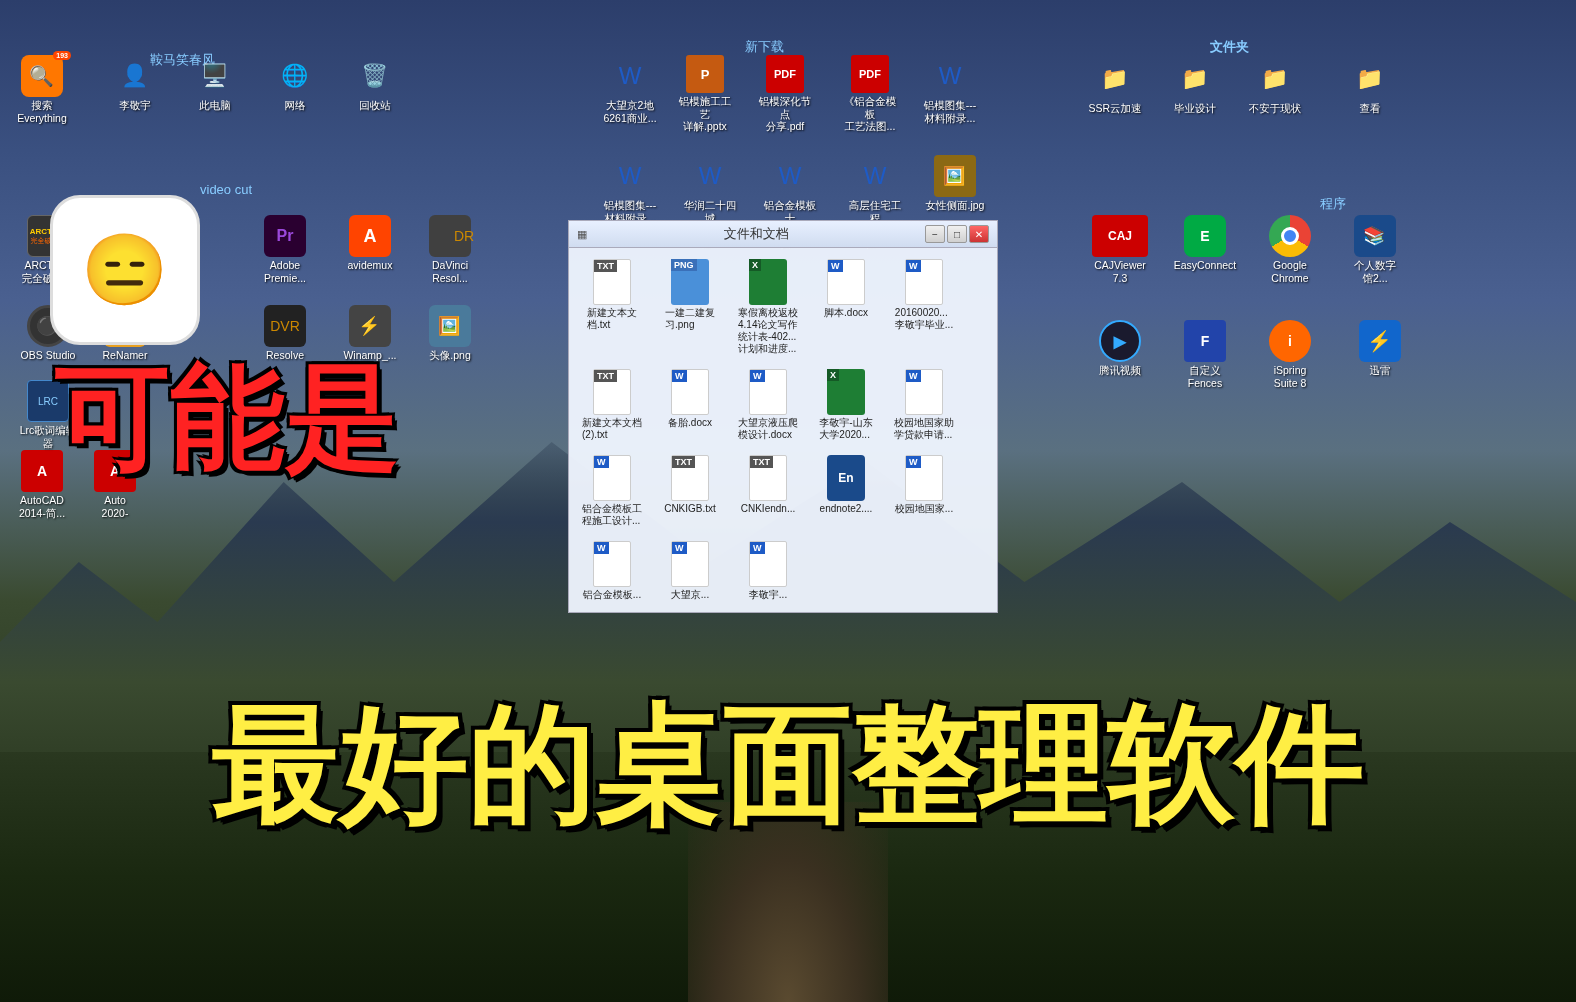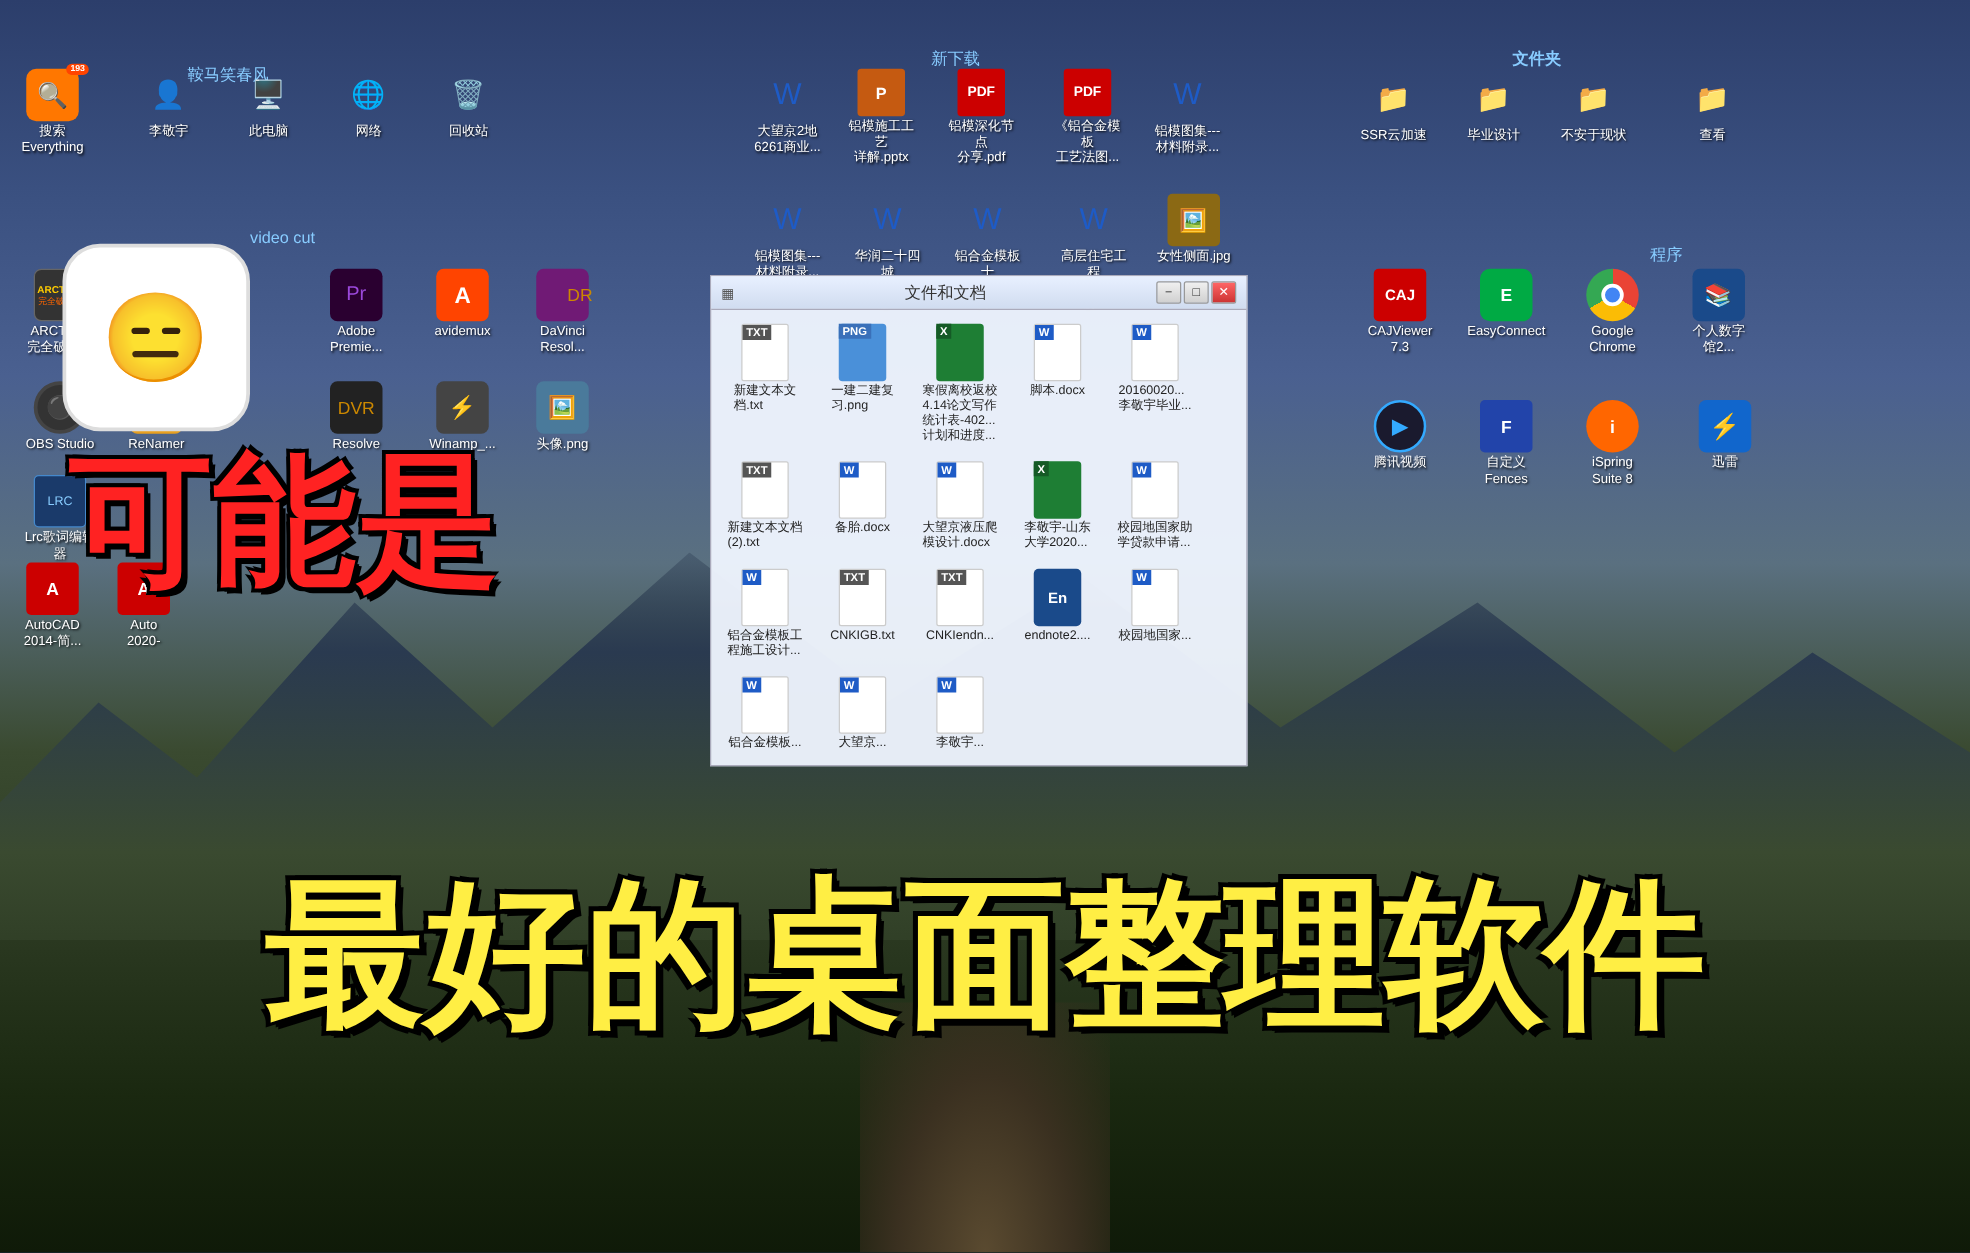--- a/index.html
+++ b/index.html
@@ -256,34 +256,34 @@
 
   <div class="desk-icon" style="top:305px; left:95px;">
     <div class="di-img" style="background:#e8a020; border-radius:6px;">
       <span style="font-size:22px; color:white; font-weight:bold;">R</span>
     </div>
     <div class="di-label">ReNamer</div>
   </div>
 
   <div class="desk-icon" style="top:215px; left:255px;">
     <div class="di-img" style="background:#2a0030; border-radius:6px;">
-      <span style="font-size:16px; color:#9b48db; font-weight:normal;">Pr</span>
+      <span style="font-size:16px; color:#9b48db; font-weight:bold;">Pr</span>
     </div>
     <div class="di-label">Adobe<br>Premie...</div>
   </div>
 
   <div class="desk-icon" style="top:215px; left:340px;">
     <div class="di-img" style="background:#ff4400; border-radius:6px;">
       <span style="font-size:18px; color:white; font-weight:bold;">A</span>
     </div>
     <div class="di-label">avidemux</div>
   </div>
 
   <div class="desk-icon" style="top:215px; left:420px;">
-    <div class="di-img" style="background:#701a75; border-radius:6px;padding-left:28px;">
+    <div class="di-img" style="background:#404040; border-radius:6px;padding-left:28px;">
       <span style="font-size:14px; color:#cc8800;">DR</span>
     </div>
     <div class="di-label">DaVinci<br>Resol...</div>
   </div>
 
   <div class="desk-icon" style="top:305px; left:340px;">
     <div class="di-img" style="background:#444; border-radius:6px;">
       <span style="font-size:18px;">⚡</span>
     </div>
     <div class="di-label">Winamp_...</div>
@@ -414,21 +414,21 @@
   </div>
 
   <div class="desk-icon" style="top:58px; left:1340px;">
     <div class="di-img">📁</div>
     <div class="di-label">查看</div>
   </div>
 
   <div style="position:absolute; top:195px; left:1320px; color:#88ccff; font-size:13px;">程序</div>
 
   <div class="desk-icon" style="top:215px; left:1090px;">
-    <div class="di-img" style="background:#cc0000; border-radius:4px; width:42px; height:42px; align-items:center; justify-content:center; display:flex;">
+    <div class="di-img" style="background:#cc0000; border-radius:4px; width:56px; height:42px; align-items:center; justify-content:center; display:flex;">
       <span style="font-size:12px; color:white; font-weight:bold;">CAJ</span>
     </div>
     <div class="di-label">CAJViewer<br>7.3</div>
   </div>
 
   <div class="desk-icon" style="top:215px; left:1175px;">
     <div class="di-img" style="background:#00aa44; border-radius:8px; width:42px; height:42px; align-items:center; justify-content:center; display:flex;">
       <span style="font-size:14px; color:white; font-weight:bold;">E</span>
     </div>
     <div class="di-label">EasyConnect</div>

